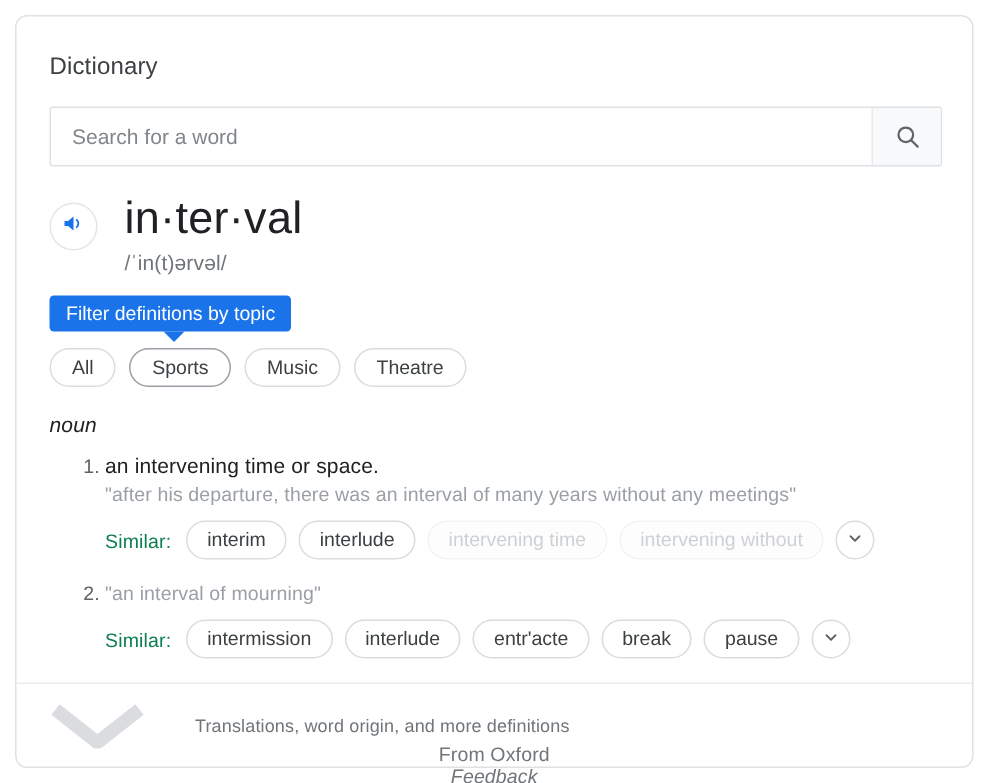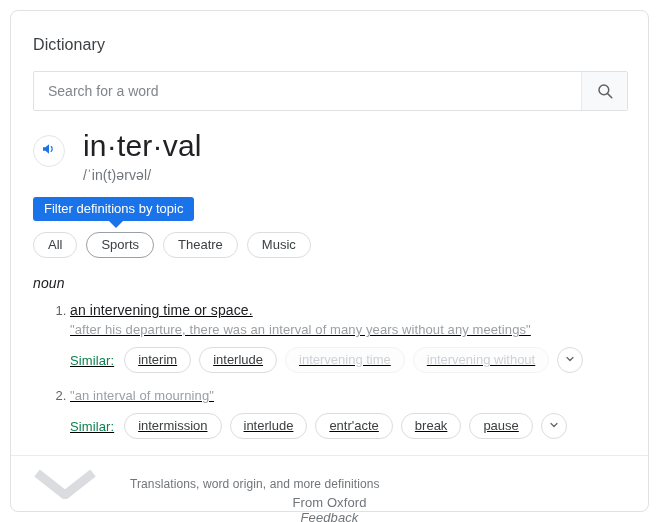--- a/index.html
+++ b/index.html
@@ -158,21 +158,20 @@
     margin-top: 17px;
     font-style: italic;
     font-size: 14px;
     color: #202124;
     letter-spacing: .1px;
   }
   ol.defs {
     margin: 10px 0 0 0;
     padding-left: 37px;
     list-style: decimal;
-    text-decoration: underline;
   }
   ol.defs > li {
     color: #70757a;
     font-size: 13px;
     margin-bottom: 14px;
   }
   ol.defs > li::marker { color: #5f6368; font-size: 13px; }
   .def-text {
     color: #202124;
     font-size: 14px;
@@ -311,22 +310,22 @@
         </div>
       </div>
 
       <div class="tooltip-wrap">
         <div class="tooltip">Filter definitions by topic</div>
       </div>
 
       <div class="topic-row">
         <div class="topic-chip">All</div>
         <div class="topic-chip hovered">Sports</div>
+        <div class="topic-chip">Music</div>
         <div class="topic-chip">Theatre</div>
-        <div class="topic-chip">Music</div>
       </div>
 
       <div class="pos">noun</div>
 
       <ol class="defs">
 
         <li>
           <div class="def-text">an intervening time or space.</div>
           <div class="def-example">"after his departure, there was an interval of many years without any meetings"</div>
           <div class="similar-row">

